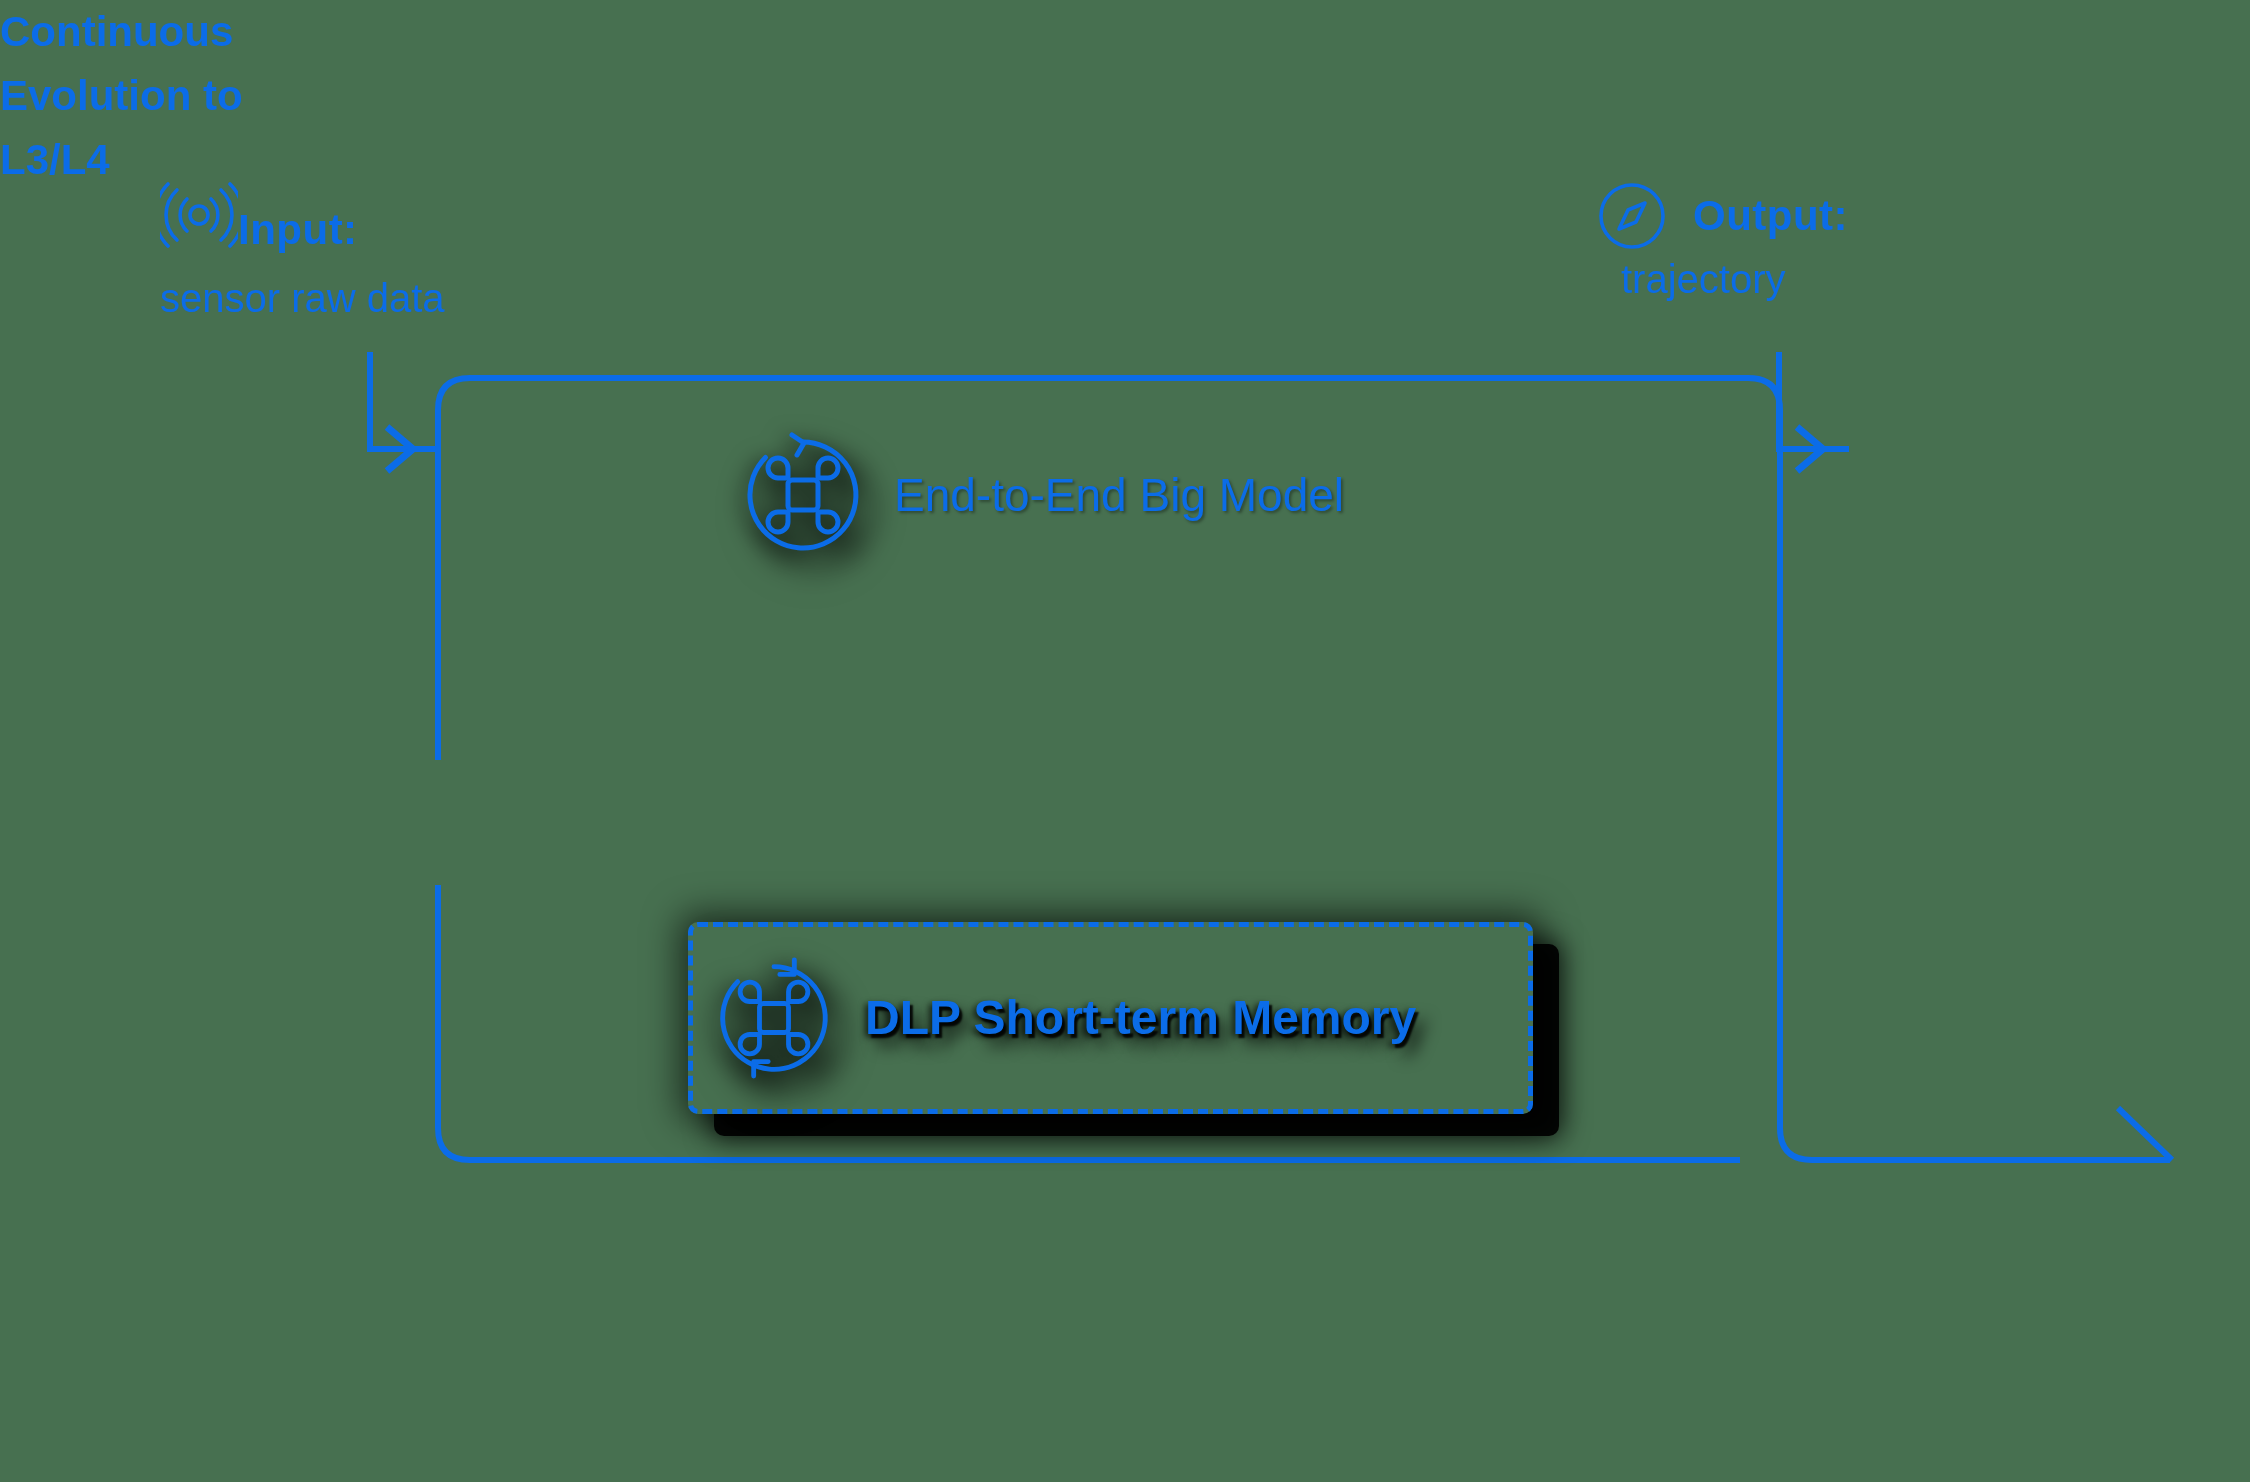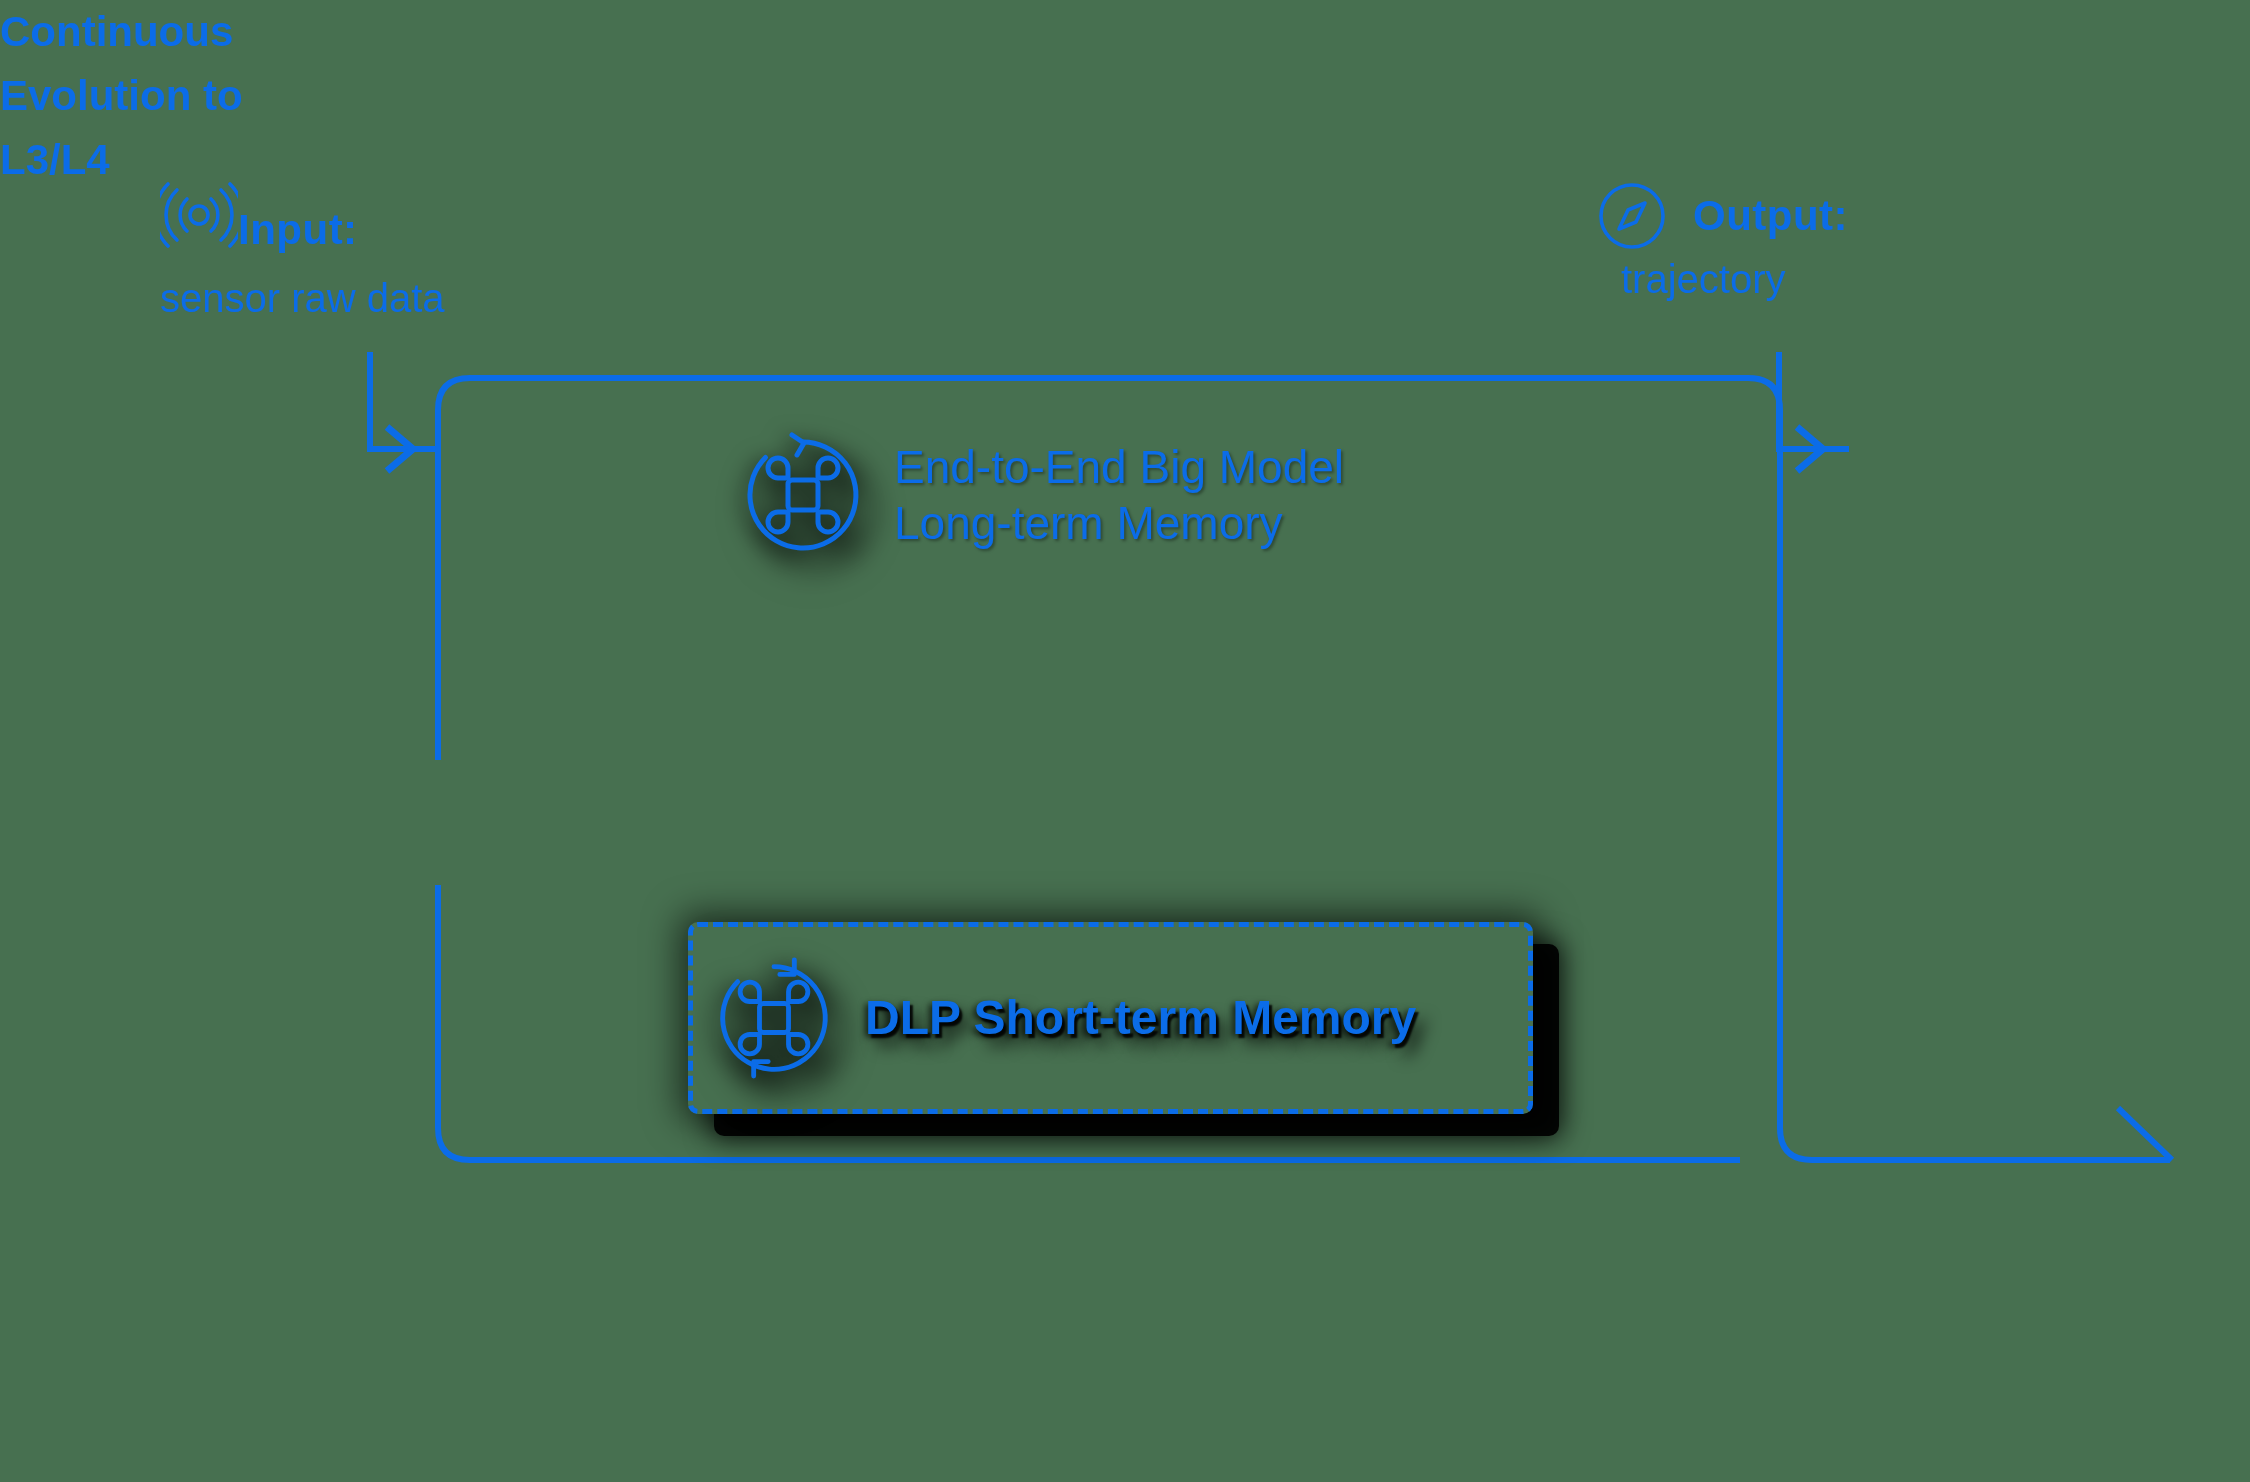--- a/index.html
+++ b/index.html
@@ -224,21 +224,20 @@
       <path d="M 52 3 L 64 11 L 57 23" fill="none" stroke="#0b6ce8" stroke-width="5" stroke-linecap="round" stroke-linejoin="round"></path>
       <path d="M 48 48 L 48 36 a 10 10 0 1 0 -10 10 L 50 46
                M 78 48 L 78 36 a 10 10 0 1 1 10 10 L 76 46" fill="none" stroke="#0b6ce8" stroke-width="5"></path>
       <rect x="48" y="48" width="30" height="30" rx="4" fill="none" stroke="#0b6ce8" stroke-width="5"></rect>
       <path d="M 48 78 L 48 90 a 10 10 0 1 1 -10 -10 L 50 80
                M 78 78 L 78 90 a 10 10 0 1 0 10 -10 L 76 80" fill="none" stroke="#0b6ce8" stroke-width="5"></path>
     </svg>
   </span>
   <span class="model-text">
     <span>End-to-End Big Model</span><br>
-    <span>Long-term Memory</span>
   </span>
 </div>
 
 <div id="dlp-block">
   <span class="dlp-icon-wrap">
     <svg class="icon-svg" width="122" height="122" viewBox="0 0 126 126">
       <path d="M 63 10 A 53 53 0 1 1 25.5 25.5" fill="none" stroke="#0b6ce8" stroke-width="5" stroke-linecap="round"></path>
       <path d="M 84 3 L 84 18 L 69 18" fill="none" stroke="#0b6ce8" stroke-width="5" stroke-linecap="round" stroke-linejoin="round"></path>
       <path d="M 42 123 L 42 108 L 57 108" fill="none" stroke="#0b6ce8" stroke-width="5" stroke-linecap="round" stroke-linejoin="round"></path>
       <path d="M 48 48 L 48 36 a 10 10 0 1 0 -10 10 L 50 46

